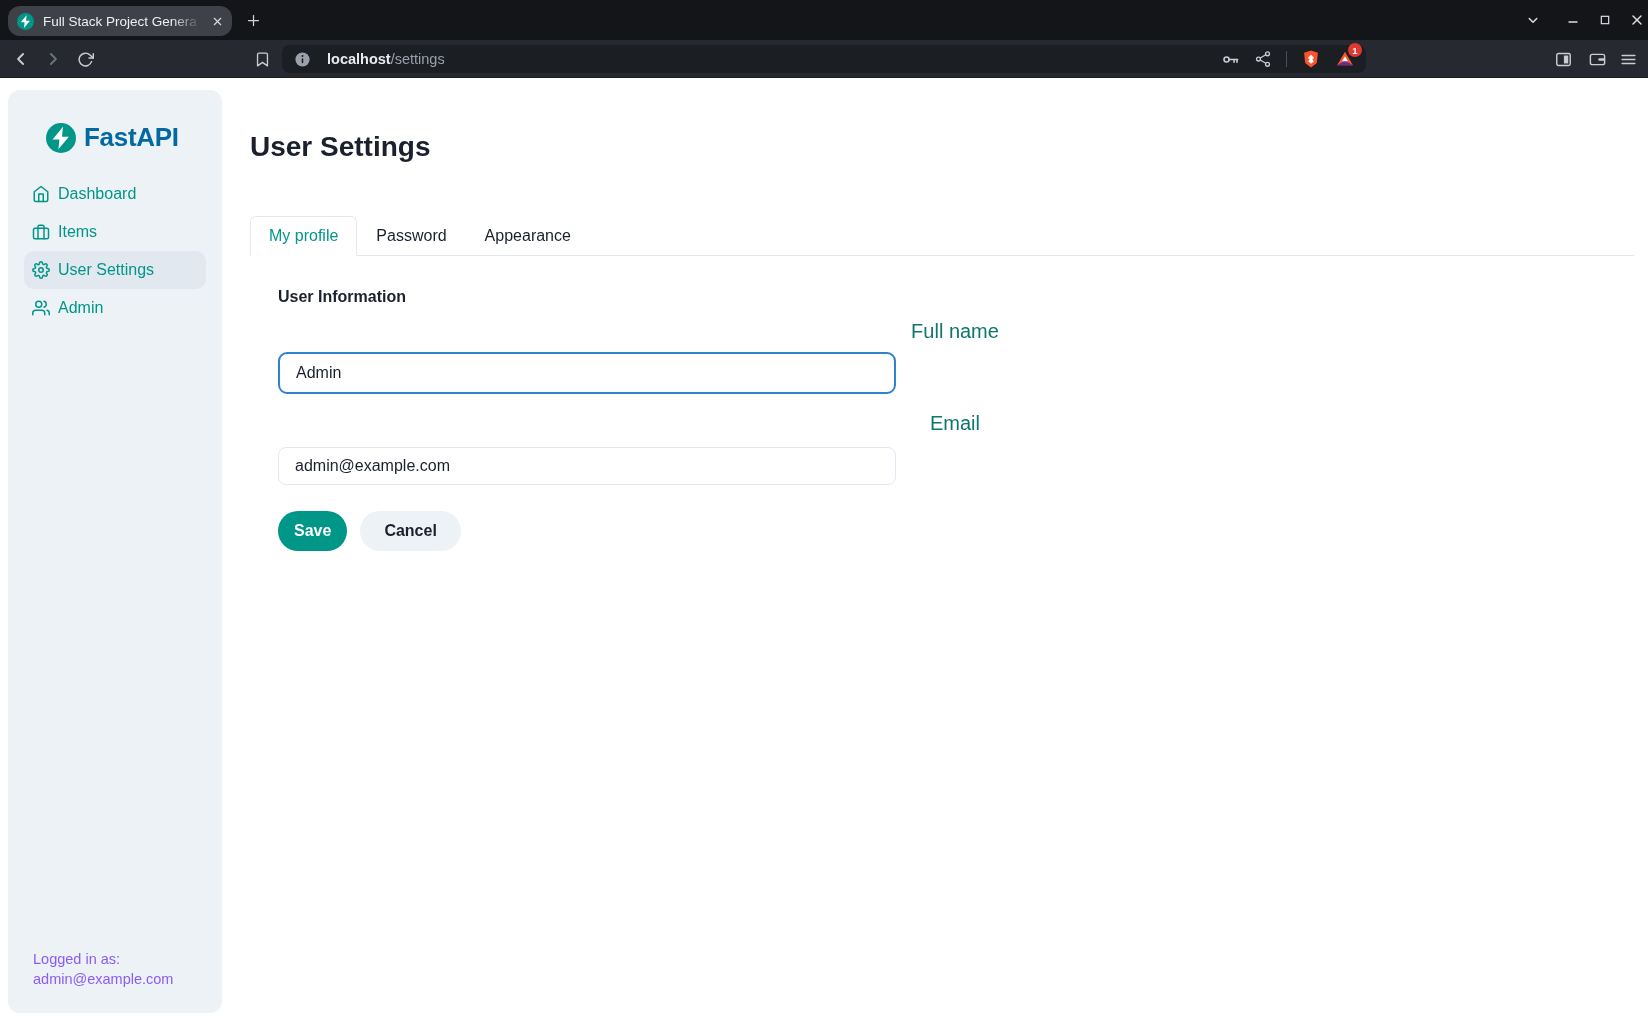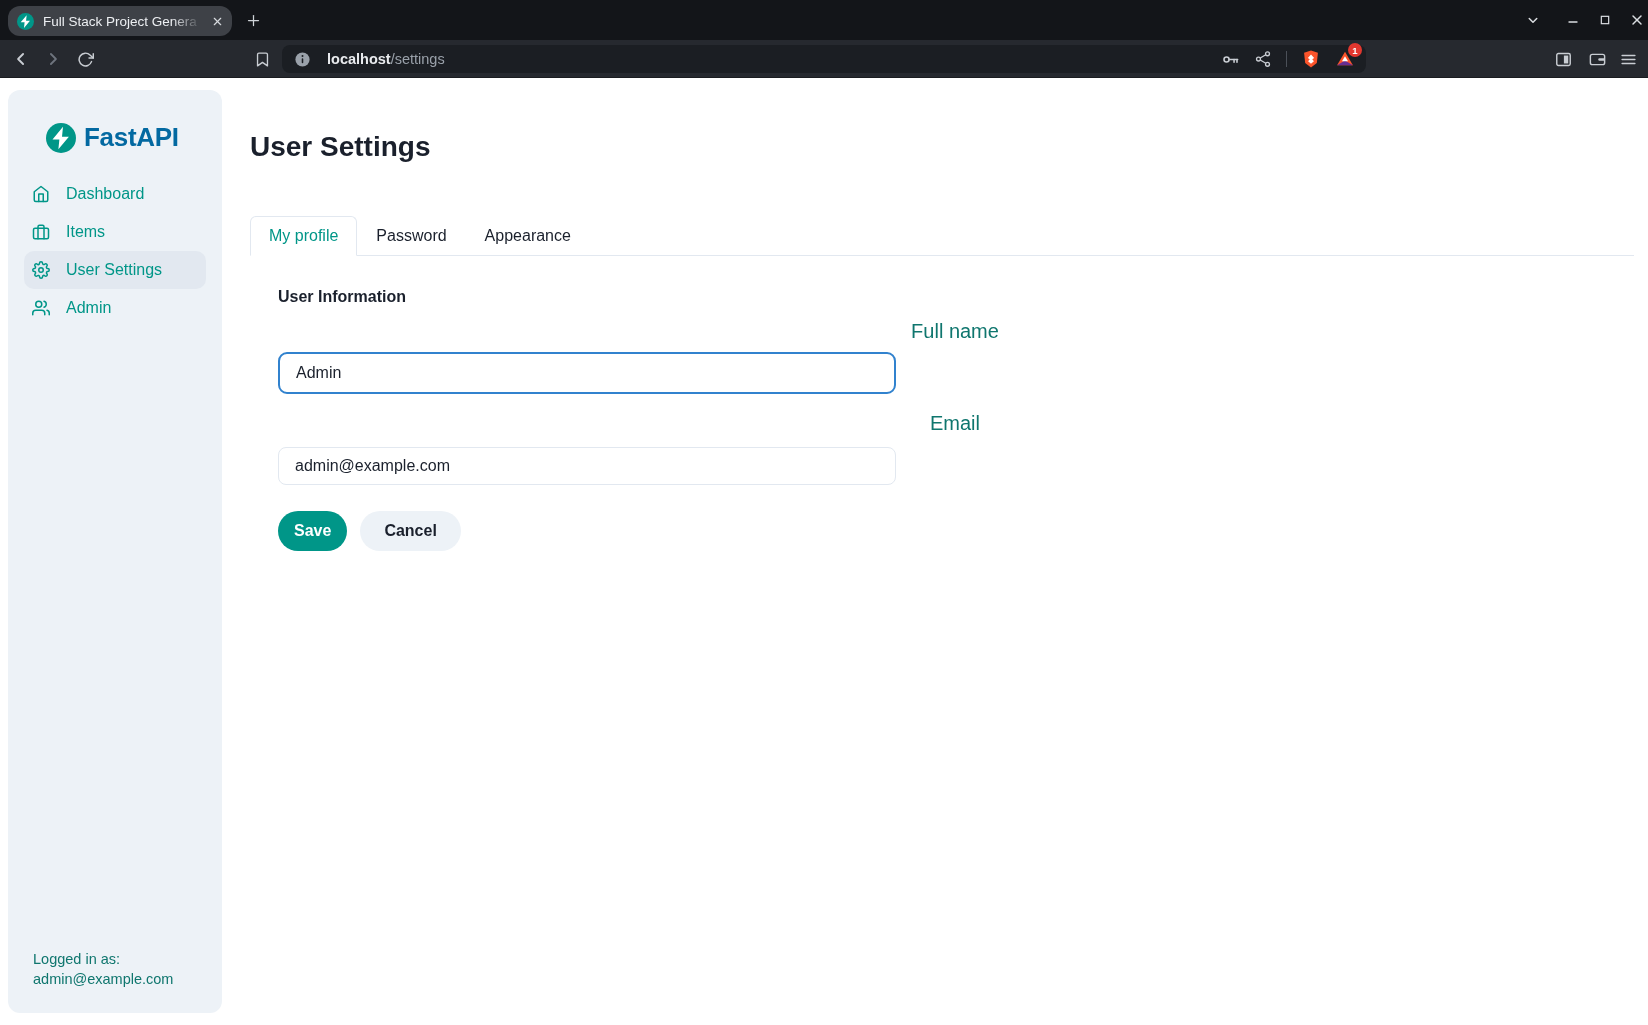--- a/index.html
+++ b/index.html
@@ -39,24 +39,24 @@
   .badge { position:absolute; top:-6px; right:-7px; min-width:14px; height:14px; background:#E2372F;
            border-radius:7px; color:#fff; font-size:9.5px; font-weight:700; display:flex;
            align-items:center; justify-content:center; padding:0 3px; }
 
   
   .sidebar { position:absolute; left:8px; top:90px; width:214px; height:923px; background:#EDF2F7;
              border-radius:12px; }
   .logo { display:flex; align-items:center; gap:8px; margin:32px 0 0 38px; }
   .logo-text { font-size:26px; font-weight:600; color:#0369a1; letter-spacing:-0.3px; }
   .nav { margin-top:22px; }
-  .nav-item { display:flex; align-items:center; gap:16px; height:38px; margin:0 16px; padding:0 8px;
+  .nav-item { display:flex; align-items:center; gap:8px; height:38px; margin:0 16px; padding:0 8px;
               border-radius:10px; color:#009688; font-size:16px; cursor:pointer; }
   .nav-item.active { background:#E2E8F0; }
-  .logged { position:absolute; left:25px; bottom:24px; font-size:14.5px; color:#0f766e; line-height:20px; }
+  .logged { position:absolute; left:25px; bottom:24px; font-size:14.5px; color:#8b5cf6; line-height:20px; }
 
   
   .avatar-btn { position:absolute; left:1595px; top:100px; width:42px; height:42px; border-radius:50%;
                 background:#009688; display:flex; align-items:center; justify-content:center; cursor:pointer; }
   .main { position:absolute; left:250px; top:78px; width:1398px; height:947px; background:#fff; }
   .page-title { margin-top:52px; font-size:28px; line-height:34px; font-weight:700; color:#1A202C; }
   .tabs { display:flex; align-items:stretch; height:40px; margin-top:52px; width:1384px;
           border-bottom:1px solid #E2E8F0; }
   .tab-item { display:flex; align-items:center; padding:0 18px; font-size:16px; color:#1A202C;
               cursor:pointer; background:transparent; border:1px solid transparent; }

